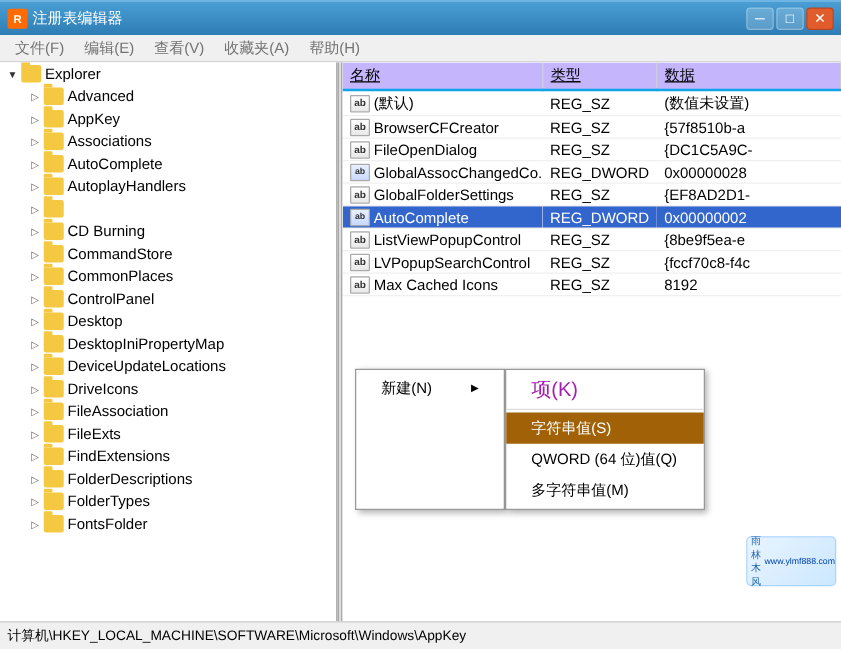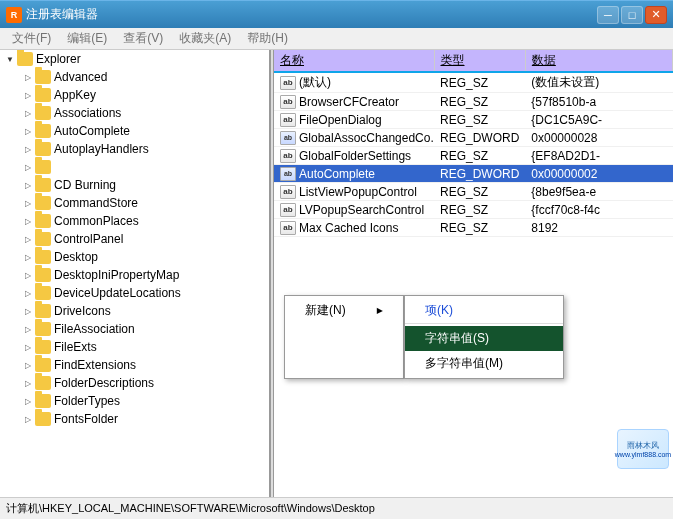--- a/index.html
+++ b/index.html
@@ -280,27 +280,27 @@
       min-width: 160px;
       padding: 2px 0;
     }
     .submenu-item {
       padding: 4px 20px;
       cursor: pointer;
       font-size: 12px;
       white-space: nowrap;
     }
     .submenu-item.highlighted {
-      background: #14532d;
+      background: #a16207;
       color: white;
     }
     .submenu-header {
       padding: 4px 20px;
-      font-size: 12px;
-      color: #1d4ed8;
+      font-size: 16px;
+      color: #a21caf;
       border-bottom: 1px solid #ddd;
       margin-bottom: 2px;
     }
 
     
     .splitter {
       width: 4px;
       background: #ddd;
       cursor: col-resize;
       border-left: 1px solid #999;
@@ -310,27 +310,27 @@
     
     .watermark {
       position: absolute;
       bottom: 28px;
       right: 4px;
       display: flex;
       flex-direction: column;
       align-items: center;
     }
     .watermark-logo {
-      width: 52px;
+      width: 72px;
       height: 40px;
       background: linear-gradient(135deg, #e8f4ff, #cce8ff);
       border: 1px solid #aad4ff;
       border-radius: 4px;
       display: flex;
-      flex-direction: column;
+      flex-direction: row;
       align-items: center;
       justify-content: center;
     }
     .watermark-text {
       font-size: 8px;
       color: #2266aa;
       text-align: center;
     }
     .watermark-url {
       font-size: 7px;
@@ -597,20 +597,21 @@
 
   <div class="context-menu-container">
     <div class="context-menu">
       <div class="context-menu-item has-submenu">
         <span>新建(N)</span>
       </div>
     </div>
     <div class="submenu">
       <div class="submenu-header">项(K)</div>
       <div class="submenu-item highlighted">字符串值(S)</div>
+      <div class="submenu-item">QWORD (64 位)值(Q)</div>
       <div class="submenu-item">多字符串值(M)</div>
     </div>
   </div>
 </div>
 
 <div class="status-bar">
-  <span>计算机\HKEY_LOCAL_MACHINE\SOFTWARE\Microsoft\Windows\Desktop</span>
+  <span>计算机\HKEY_LOCAL_MACHINE\SOFTWARE\Microsoft\Windows\AppKey</span>
 </div>
 
 </body></html>

